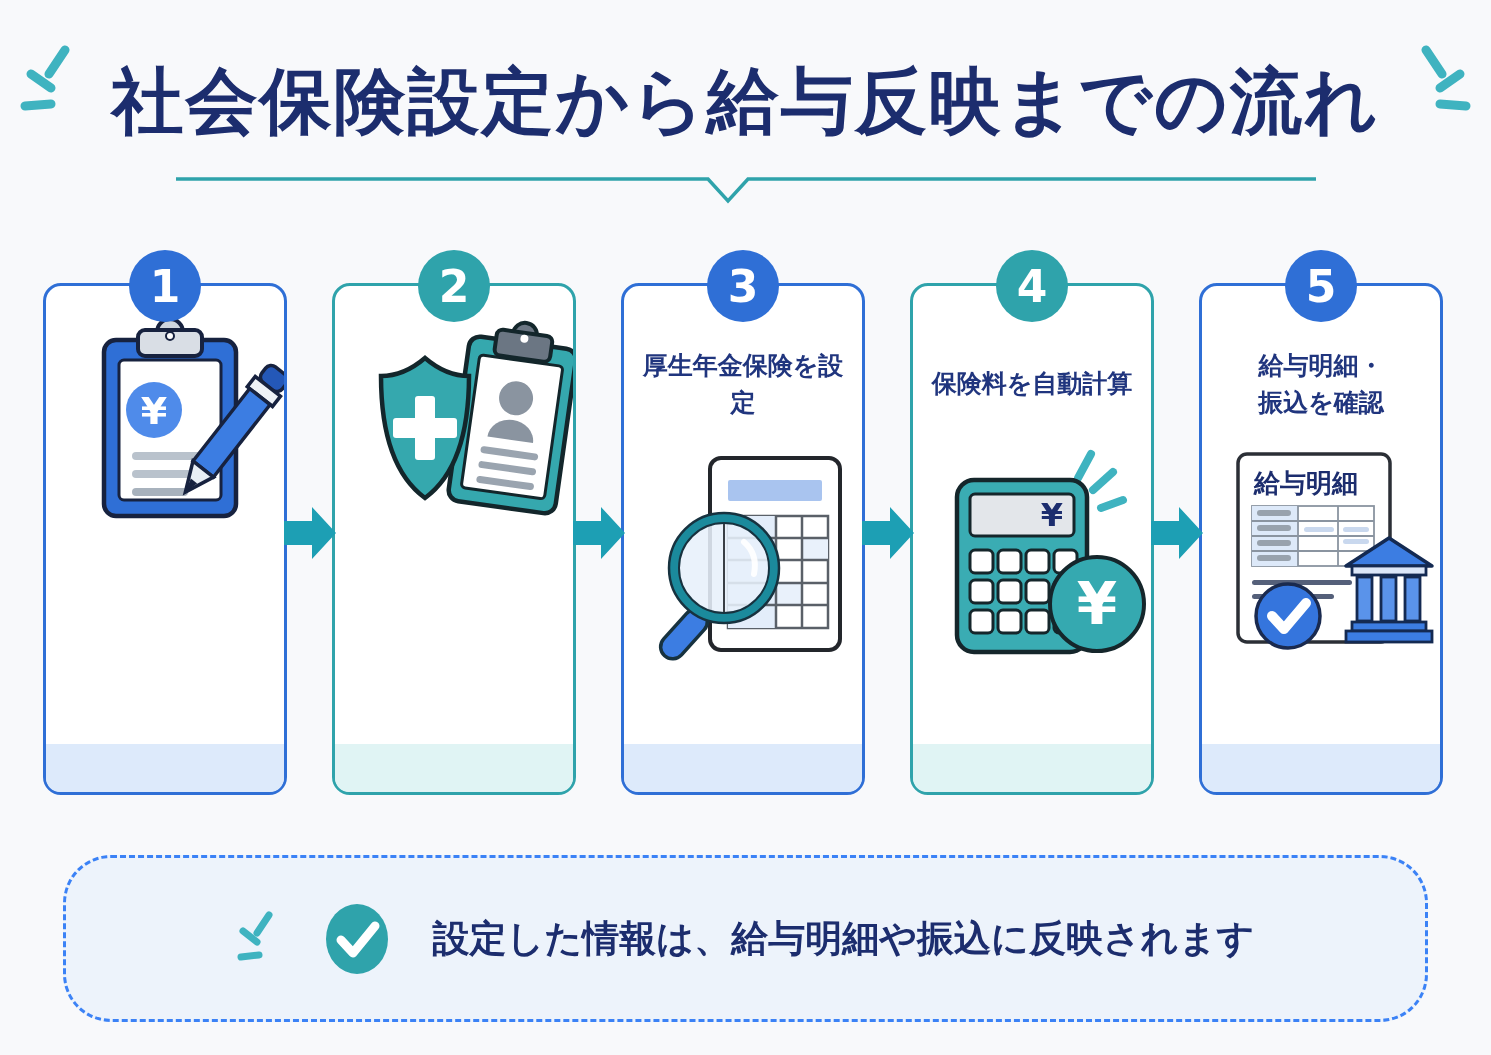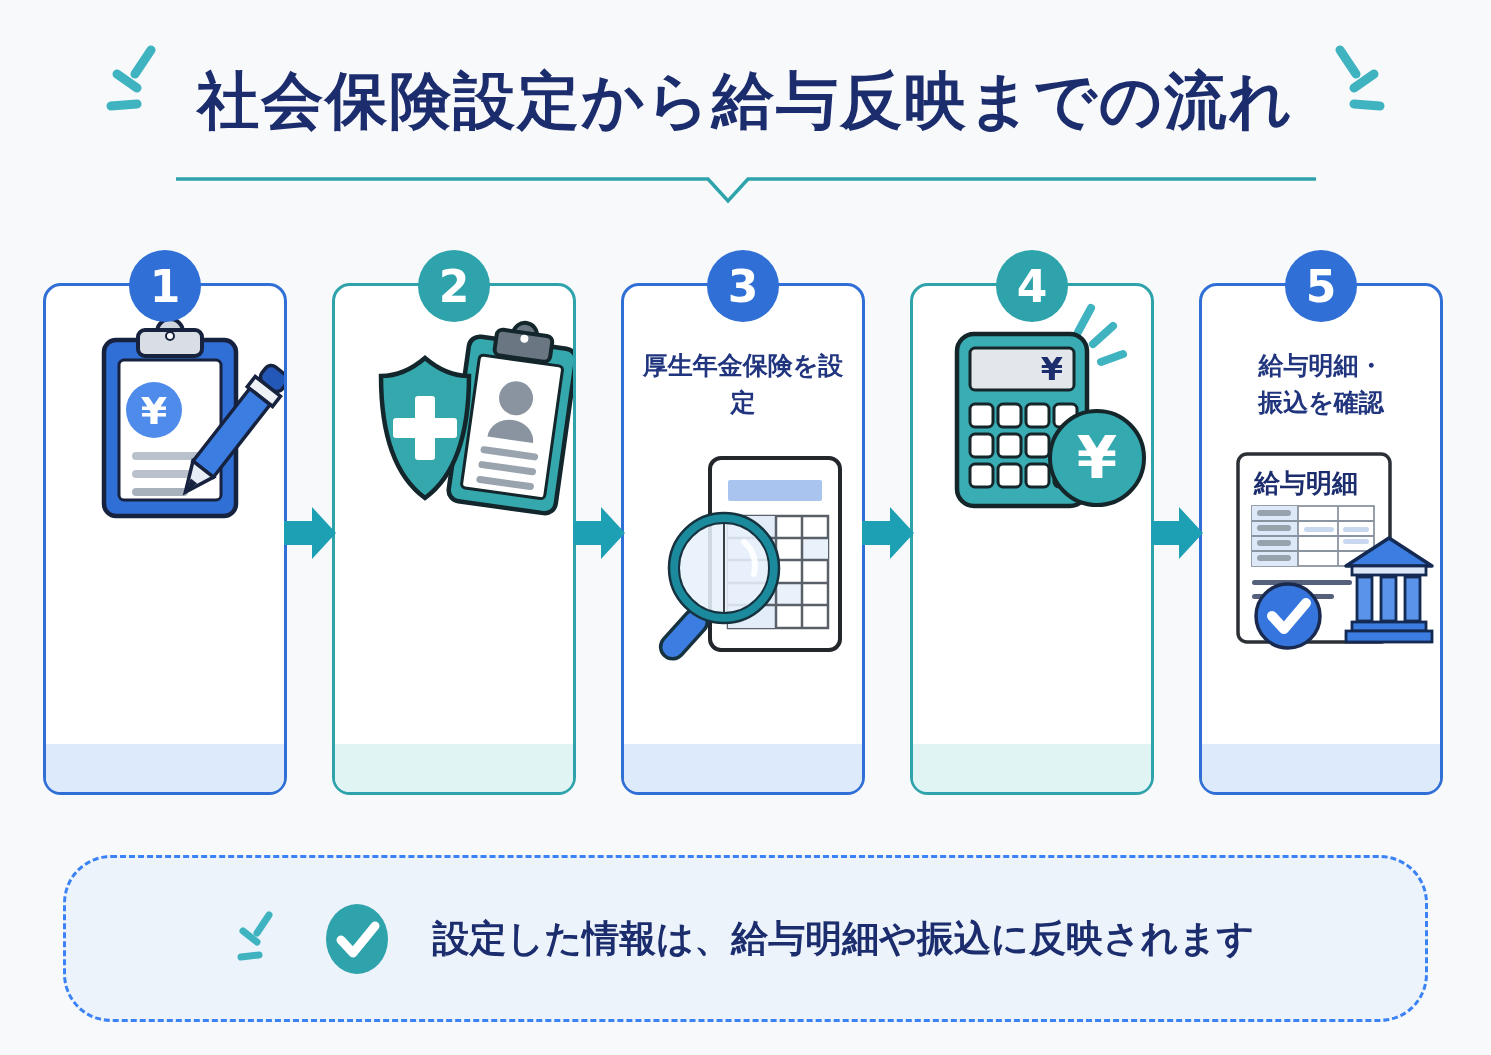--- a/index.html
+++ b/index.html
@@ -10,21 +10,21 @@
   *{box-sizing:border-box;}
   html,body{margin:0;padding:0;}
   body{
     width:1491px;height:1055px;background:var(--bg);
     font-family:"DejaVu Sans",sans-serif;overflow:hidden;
   }
   .poster{position:relative;width:1491px;height:1055px;}
 
   
   .header{position:absolute;top:40px;left:0;width:100%;display:flex;align-items:flex-start;justify-content:center;gap:30px;}
-  .title{font-size:62px;font-weight:900;color:var(--navy);letter-spacing:2px;line-height:1.2;margin-top:24px;white-space:nowrap;}
+  .title{font-size:72px;font-weight:900;color:var(--navy);letter-spacing:2px;line-height:1.2;margin-top:18px;white-space:nowrap;}
   .sparkle{margin-top:4px;}
   .underline-wrap{position:absolute;top:176px;left:50%;transform:translateX(-50%);}
 
   
   .steps{position:absolute;top:250px;left:43px;display:flex;}
   .card{
     width:244px;height:512px;margin-top:33px;background:var(--card-bg);
     border:3px solid var(--blue);border-radius:18px;position:relative;flex:0 0 auto;
   }
   .card.teal{border-color:var(--teal);}
@@ -179,20 +179,21 @@
     </div>
 
     <div class="arrow-gap">
       <svg width="52" height="56" viewBox="0 0 52 56">
         <polygon points="0,16 28,16 28,2 52,28 28,54 28,40 0,40" fill="#1d9fb4"></polygon>
       </svg>
     </div>
 
     <div class="card teal">
       <div class="badge">4</div>
+      <div class="card-label">保険料を自動計算</div>
       <div class="illus">
         <svg width="210" height="240" viewBox="0 0 210 240">
           <g stroke="#3fb3c0" stroke-width="8" stroke-linecap="round">
             <line x1="150" y1="8" x2="137" y2="32"></line>
             <line x1="172" y1="26" x2="152" y2="44"></line>
             <line x1="182" y1="54" x2="160" y2="62"></line>
           </g>
           <rect x="16" y="34" width="130" height="172" rx="17" fill="#3aacb3" stroke="#15262b" stroke-width="4.5"></rect>
           <rect x="29" y="48" width="104" height="42" rx="5" fill="#e3e6ea" stroke="#15262b" stroke-width="3"></rect>
           <text x="122" y="80" text-anchor="end" font-size="32" font-weight="bold" fill="#1c2d6e">¥</text>

